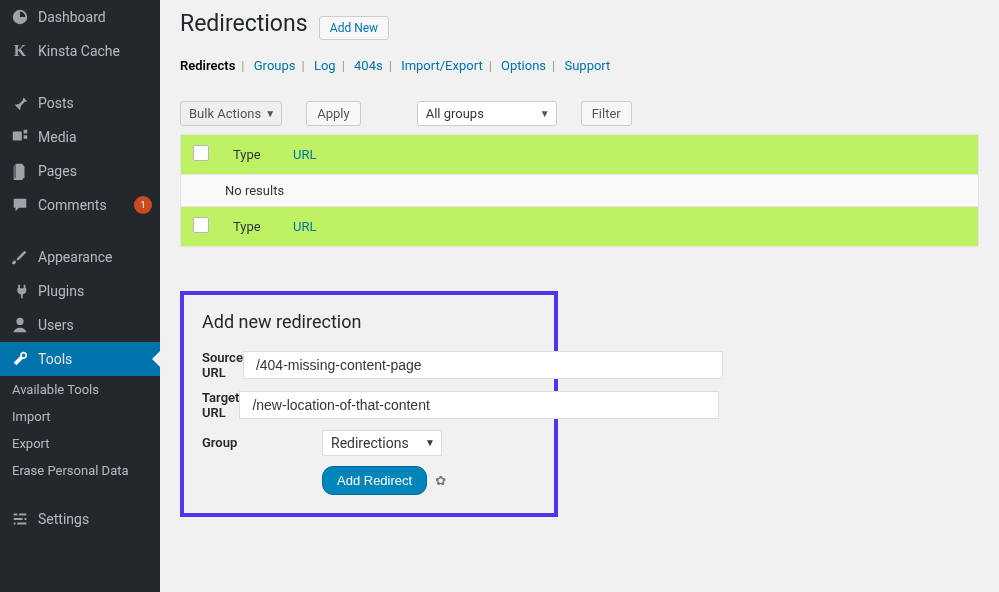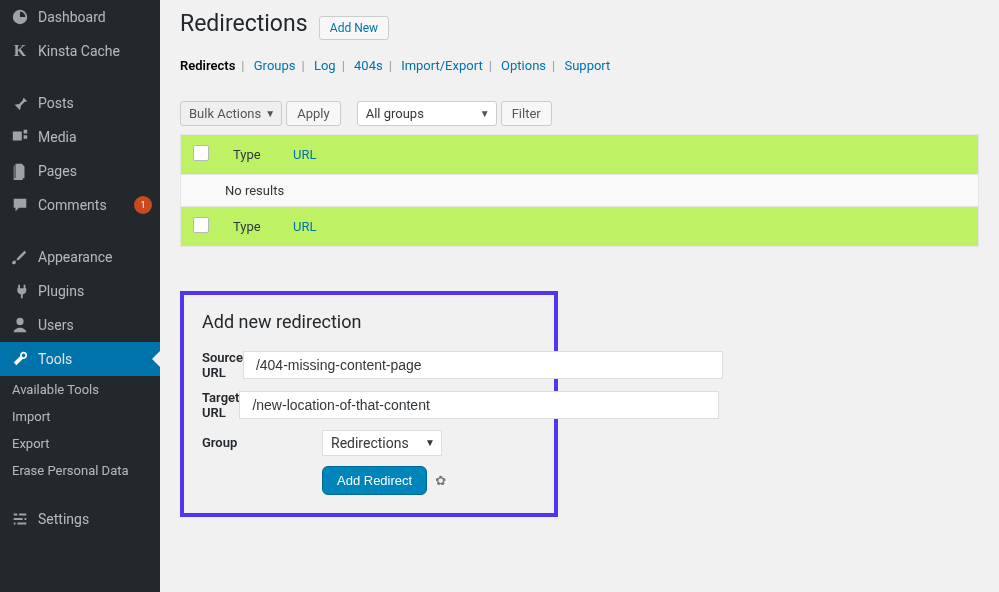--- a/index.html
+++ b/index.html
@@ -19,21 +19,21 @@
 .sub-highlight { display: inline-block; border: 3px solid #5333ed; padding: 2px 6px; }
 
 .main { flex: 1; padding: 10px 20px 20px 20px; overflow: auto; }
 h1.page-title { font-size: 23px; font-weight: 400; color: #23282d; display: inline-block; margin-right: 8px; }
 .add-new-btn { display: inline-block; border: 1px solid #ccc; border-radius: 3px; background: #f7f7f7; color: #0073aa; padding: 4px 10px; font-size: 12px; cursor: pointer; vertical-align: middle; }
 .tabs { margin: 18px 0 0 0; font-size: 13px; color: #555; }
 .tabs .tab { color: #0073aa; cursor: pointer; }
 .tabs .tab.active { color: #000; font-weight: 600; }
 .tabs .sep { color: #999; margin: 0 6px; }
 
-.tablenav { display: flex; align-items: flex-end; gap: 4px; margin: 28px 0 8px 0; }
+.tablenav { display: flex; align-items: flex-end; gap: 24px; margin: 28px 0 8px 0; }
 .select-ctl { border: 1px solid #ccc; background: #efefef; color: #555; padding: 4px 20px 4px 8px; font-size: 13px; position: relative; display: inline-flex; align-items: center; border-radius: 3px; cursor: pointer; }
 .select-ctl.white { background: #fff; color: #32373c; }
 .select-ctl .caret { position: absolute; right: 6px; font-size: 10px; color: #555; }
 .button { border: 1px solid #ccc; background: #f7f7f7; color: #555; padding: 4px 10px; font-size: 13px; border-radius: 3px; cursor: pointer; }
 .select-ctl.wide { min-width: 140px; }
 
 .wp-list-table { width: 100%; border: 1px solid #e5e5e5; border-collapse: collapse; background: #fff; }
 .wp-list-table th, .wp-list-table td { text-align: left; padding: 10px 12px; font-weight: 400; font-size: 13px; border-top: 1px solid #e5e5e5; }
 .wp-list-table thead th, .wp-list-table tfoot th { background: #bef264; }
 .wp-list-table th.cb { width: 24px; }
@@ -44,21 +44,21 @@
 
 .form-box { margin-top: 44px; border: 4px solid #5333ed; padding: 16px 20px 18px 18px; width: 378px; }
 .form-box h2 { font-size: 18px; font-weight: 400; color: #23282d; margin-bottom: 18px; }
 .form-row { display: flex; align-items: center; margin-bottom: 10px; position: relative; }
 .form-row label { width: 120px; font-weight: 600; font-size: 13px; color: #23282d; }
 .form-row .input-wrap { position: relative; flex: 1; }
 .text-input { border: 1px solid #ddd; background: #fff; padding: 5px 8px; font-size: 14px; color: #32373c; width: 480px; }
 .form-box .text-input { width: 480px; padding-left: 12px; } 
 .select-small { border: 1px solid #ddd; background: #fff; padding: 4px 22px 4px 8px; font-size: 14px; position: relative; display: inline-flex; align-items: center; min-width: 120px; }
 .select-small .caret { position: absolute; right: 6px; font-size: 10px; }
-.primary-btn { background: #0085ba; border: 1px solid #006799; color: #fff; padding: 6px 14px; font-size: 13px; border-radius: 6px; cursor: pointer; }
+.primary-btn { background: #0085ba; border: 1px solid #006799; color: #fff; padding: 6px 14px; font-size: 13px; border-radius: 11px; cursor: pointer; }
 .gear { color: #72777c; font-size: 13px; margin-left: 8px; cursor: pointer; }
 .form-actions { display: flex; align-items: center; margin-left: 120px; }
 
 svg { display: block; }
 </style>
 </head>
 <body>
 
 <div class="layout">
   <nav class="sidebar">

